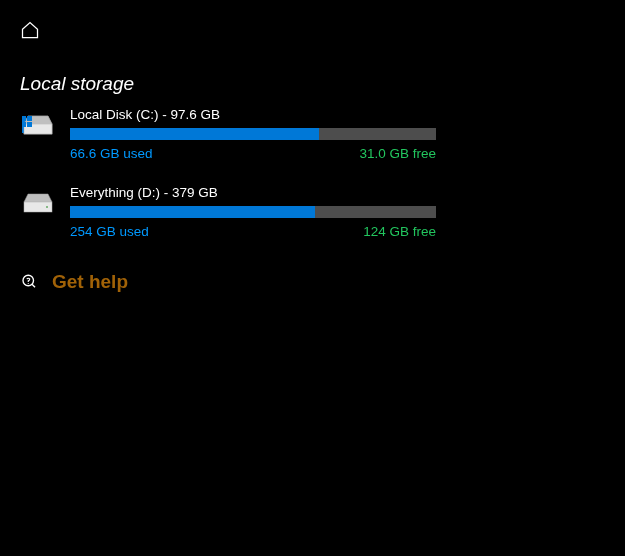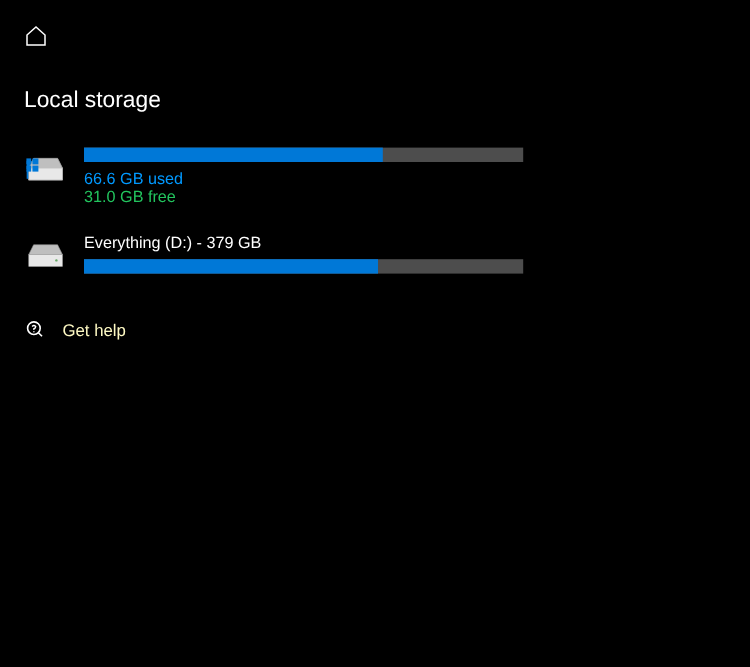--- a/index.html
+++ b/index.html
@@ -35,21 +35,22 @@
     }
     .page-title {
       font-size: 26px;
       font-weight: 400;
       color: #ffffff;
     }
     .section-title {
       font-size: 19px;
       font-weight: 400;
       color: #ffffff;
-      margin-bottom: 28px;
+      margin-bottom: 12px;
+      font-style: italic;
     }
     .drive-item {
       display: flex;
       gap: 14px;
       margin-bottom: 24px;
       align-items: flex-start;
     }
     .drive-icon {
       width: 36px;
       height: 32px;
@@ -78,21 +79,20 @@
       position: relative;
     }
     .progress-fill {
       height: 100%;
       background: #0078d7;
     }
     .drive-info {
       display: flex;
       justify-content: space-between;
       font-size: 13.5px;
-      flex-direction: column;
     }
     .used-label {
       color: #0099ff;
     }
     .free-label {
       color: #22c55e;
     }
     .link-section {
       margin-top: 32px;
     }
@@ -109,22 +109,23 @@
       display: flex;
       align-items: center;
       justify-content: center;
       color: #ffffff;
     }
     .link-icon svg {
       width: 18px;
       height: 18px;
     }
     .link-text {
-      color: #fef9c3;
-      font-size: 14px;
+      color: #a16207;
+      font-size: 19px;
+      font-weight: bold;
     }
   </style>
 </head>
 <body>
 
 <div class="header">
   <span class="home-icon">
     <svg viewBox="0 0 24 24" fill="none" stroke="#ffffff" stroke-width="1.5">
       <path d="M3 11 L12 3 L21 11 L21 21 L3 21 Z"></path>
     </svg>
@@ -144,20 +145,21 @@
       <rect x="8" y="10" width="7" height="7" fill="#0078d7"></rect>
       <rect x="2" y="8" width="28" height="10" fill="#e8e8e8" stroke="#aaa" stroke-width="0.5"></rect>
       <path d="M2 8 L6 0 L26 0 L30 8" fill="#bfbfbf" stroke="#999" stroke-width="0.5"></path>
       <rect x="-1" y="0" width="5" height="5" fill="#0078d7"></rect>
       <rect x="5" y="0" width="5" height="5" fill="#0078d7"></rect>
       <rect x="-1" y="6" width="5" height="5" fill="#0078d7"></rect>
       <rect x="5" y="6" width="5" height="5" fill="#0078d7"></rect>
     </svg>
   </span>
   <div class="drive-details">
+    <div class="drive-label">Local Disk (C:) - 97.6 GB</div>
     <div class="progress-bar">
       <div class="progress-fill" style="width:68%"></div>
     </div>
     <div class="drive-info">
       <span class="used-label">66.6 GB used</span>
       <span class="free-label">31.0 GB free</span>
     </div>
   </div>
 </div>
 
@@ -167,20 +169,24 @@
       <path d="M2 8 L6 0 L26 0 L30 8" fill="#bfbfbf" stroke="#999" stroke-width="0.5"></path>
       <rect x="2" y="8" width="28" height="10" fill="#e8e8e8" stroke="#aaa" stroke-width="0.5"></rect>
       <circle cx="25" cy="13" r="1" fill="#6a6"></circle>
     </svg>
   </span>
   <div class="drive-details">
     <div class="drive-label">Everything (D:) - 379 GB</div>
     <div class="progress-bar">
       <div class="progress-fill" style="width:67%"></div>
     </div>
+    <div class="drive-info">
+      <span class="used-label">254 GB used</span>
+      <span class="free-label">124 GB free</span>
+    </div>
   </div>
 </div>
 
 <div class="link-section">
   <div class="link-item">
     <span class="link-icon">
       <svg viewBox="0 0 24 24" fill="none" stroke="#ffffff" stroke-width="1.8">
         <circle cx="11" cy="10" r="7"></circle>
         <path d="M9 8 Q11 6 13 8 Q13 10 11 10.5 L11 12" stroke="#ffffff" stroke-width="1.5" fill="none"></path>
         <circle cx="11" cy="14" r="0.8" fill="#ffffff" stroke="none"></circle>

